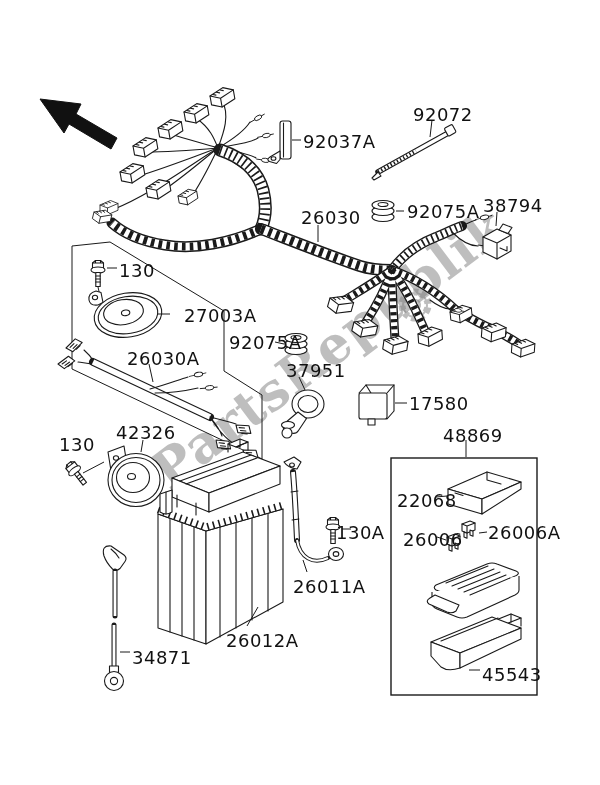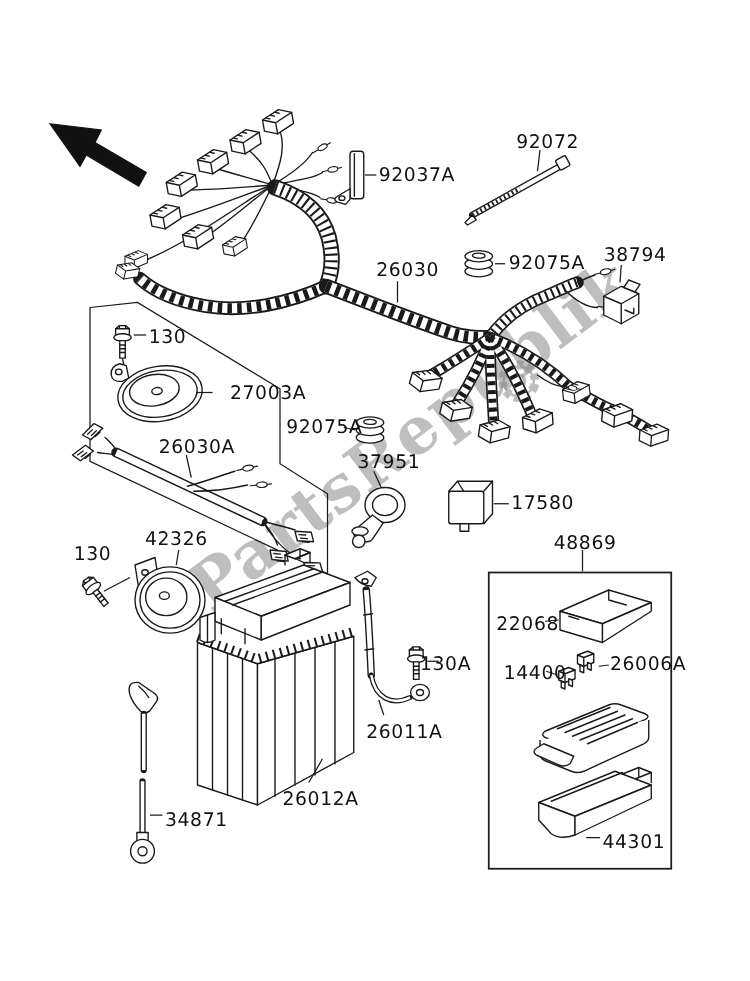--- a/index.html
+++ b/index.html
@@ -3,21 +3,21 @@
 <meta charset="utf-8">
 <style>
   html,body{margin:0;padding:0;background:#fff;}
   .canvas{position:relative;width:600px;height:785px;background:#ffffff;overflow:hidden;
           font-family:"DejaVu Sans","Liberation Sans",sans-serif;}
   .watermark{position:absolute;left:158px;top:446px;font-family:"DejaVu Serif","Liberation Serif",serif;
              font-weight:bold;font-size:52px;letter-spacing:1px;color:rgba(125,125,125,0.50);
              white-space:nowrap;transform:rotate(-37deg);transform-origin:0 50%;z-index:1;}
   .gearwrap{position:absolute;left:392px;top:282px;z-index:1;}
   svg.art{position:absolute;left:0;top:0;z-index:2;}
-  .label{position:absolute;z-index:3;font-size:15px;line-height:1;color:#111;white-space:nowrap;
+  .label{position:absolute;z-index:3;font-size:18px;line-height:1;color:#111;white-space:nowrap;
          letter-spacing:0.5px;}
   .ln{fill:none;stroke:#1a1a1a;stroke-width:1.1;stroke-linecap:round;stroke-linejoin:round;}
   .fw{fill:#ffffff;stroke:#1a1a1a;stroke-width:1.1;stroke-linejoin:round;}
   .ld{fill:none;stroke:#1a1a1a;stroke-width:1;}
   .tubeo{fill:none;stroke:#1a1a1a;stroke-linecap:round;}
   .tubew{fill:none;stroke:#ffffff;stroke-linecap:butt;}
   .tubed{fill:none;stroke:#1a1a1a;stroke-linecap:butt;}
 </style>
 </head>
 <body>
@@ -358,21 +358,21 @@
   <div class="label" style="left:119px;top:262px">130</div>
   <div class="label" style="left:184px;top:307px">27003A</div>
   <div class="label" style="left:229px;top:334px">92075A</div>
   <div class="label" style="left:127px;top:350px">26030A</div>
   <div class="label" style="left:286px;top:362px">37951</div>
   <div class="label" style="left:409px;top:395px">17580</div>
   <div class="label" style="left:116px;top:424px">42326</div>
   <div class="label" style="left:59px;top:436px">130</div>
   <div class="label" style="left:443px;top:427px">48869</div>
   <div class="label" style="left:397px;top:492px">22068</div>
-  <div class="label" style="left:403px;top:531px">14400</div>
+  <div class="label" style="left:403px;top:531px">26006</div>
   <div class="label" style="left:488px;top:524px">26006A</div>
   <div class="label" style="left:336px;top:524px">130A</div>
   <div class="label" style="left:293px;top:578px">26011A</div>
   <div class="label" style="left:226px;top:632px">26012A</div>
   <div class="label" style="left:132px;top:649px">34871</div>
-  <div class="label" style="left:482px;top:666px">44301</div>
+  <div class="label" style="left:482px;top:666px">45543</div>
 
 </div>
 
 </body></html>

